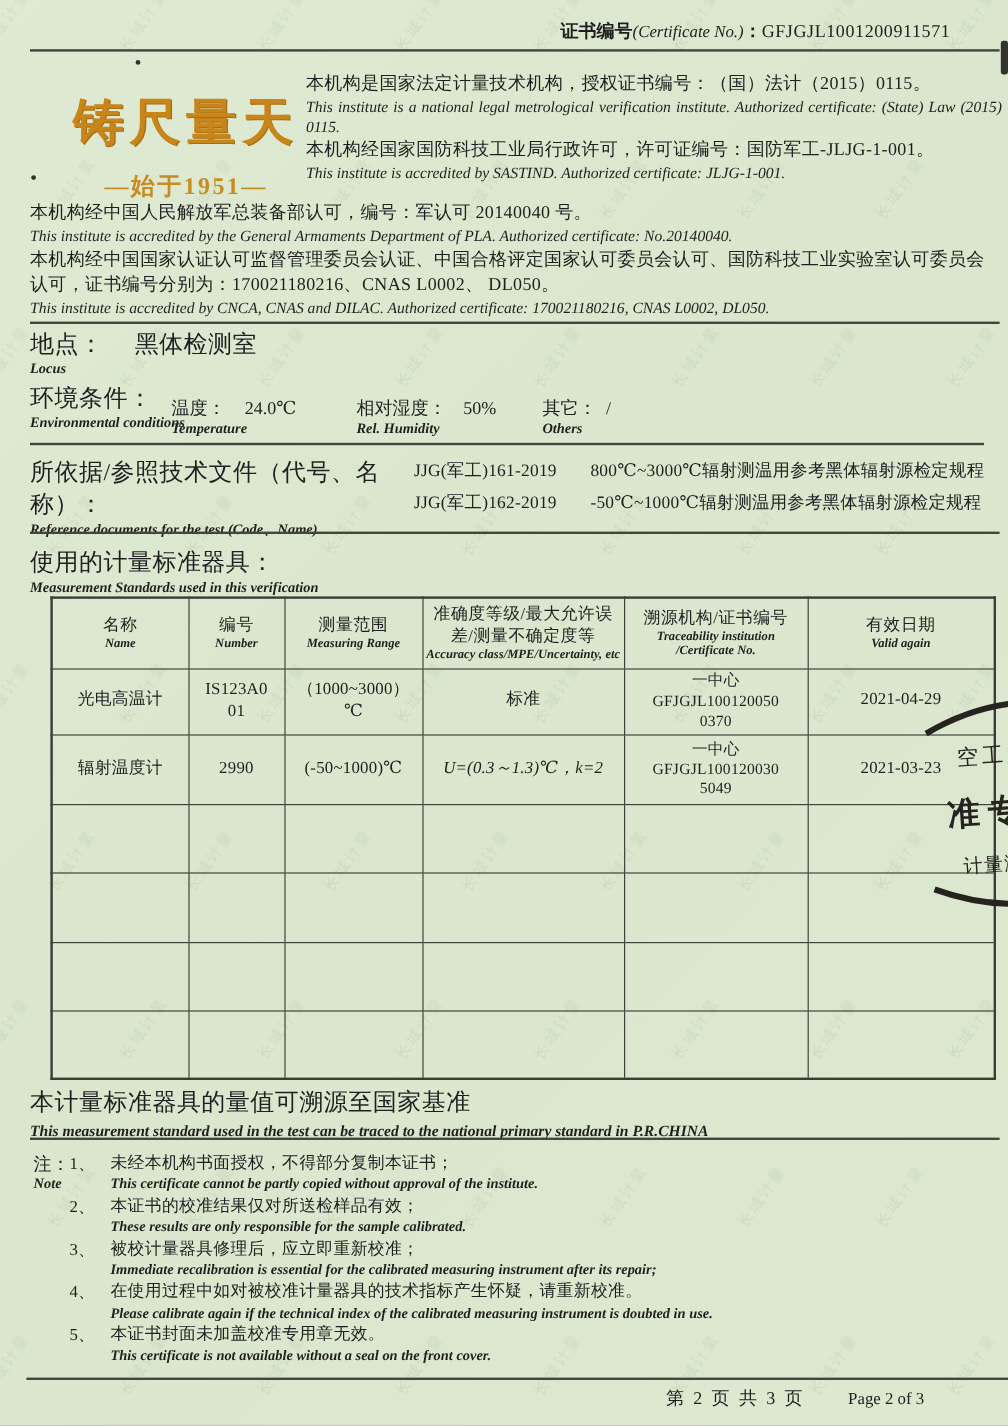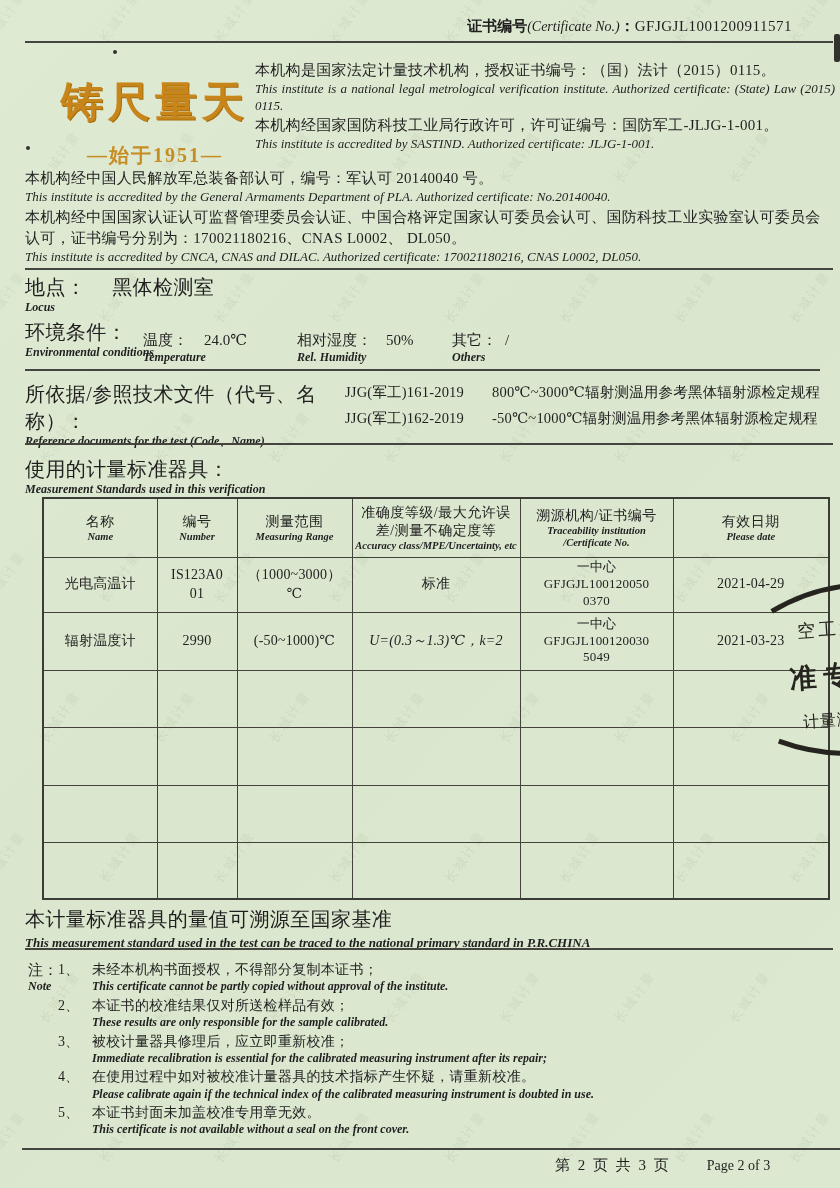--- a/index.html
+++ b/index.html
@@ -246,21 +246,21 @@
 差/测量不确定度等</div>
             <div class="th-en">Accuracy class/MPE/Uncertainty, etc</div>
           </th>
       <th>
             <div class="th-zh">溯源机构/证书编号</div>
             <div class="th-en">Traceability institution
 /Certificate No.</div>
           </th>
       <th>
             <div class="th-zh">有效日期</div>
-            <div class="th-en">Please date</div>
+            <div class="th-en">Valid again</div>
           </th>
     </tr>
     <tr style="height:55px;">
       <td class="cell">光电高温计</td>
       <td class="cell">IS123A0
 01</td>
       <td class="cell">（1000~3000）
 ℃</td>
       <td class="cell">标准</td>
       <td class="cell" style="font-size:13px;">一中心

